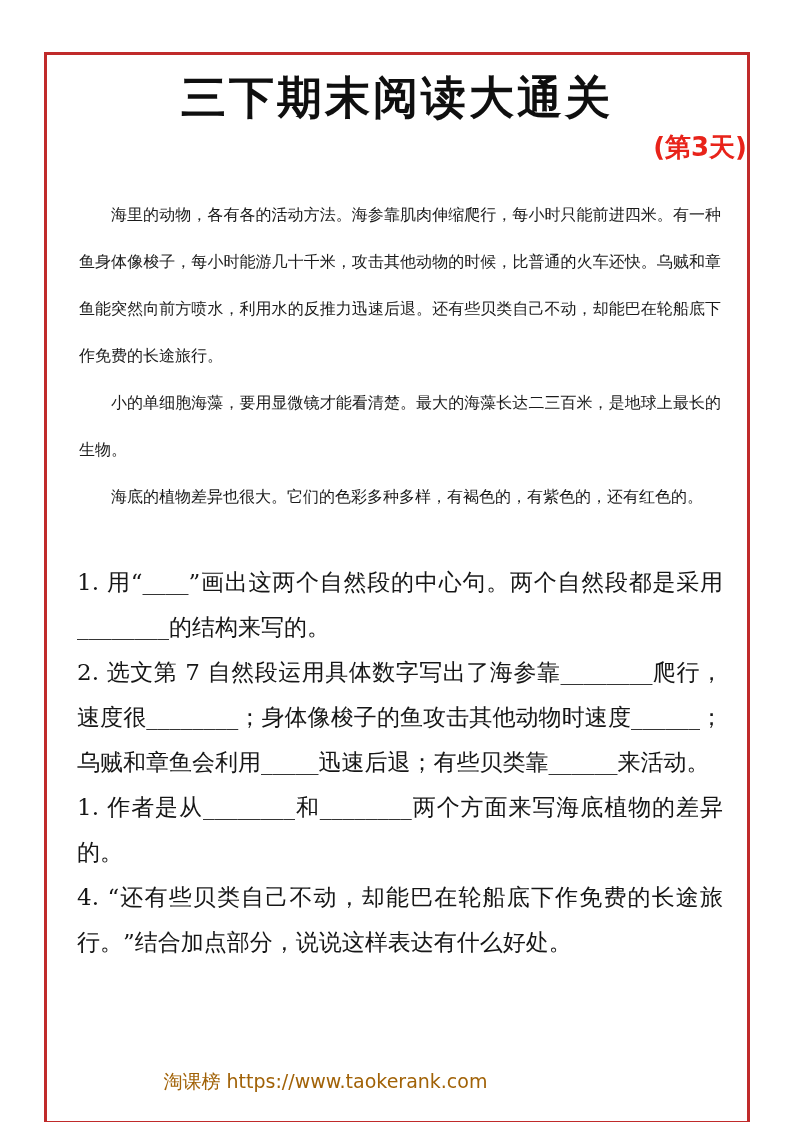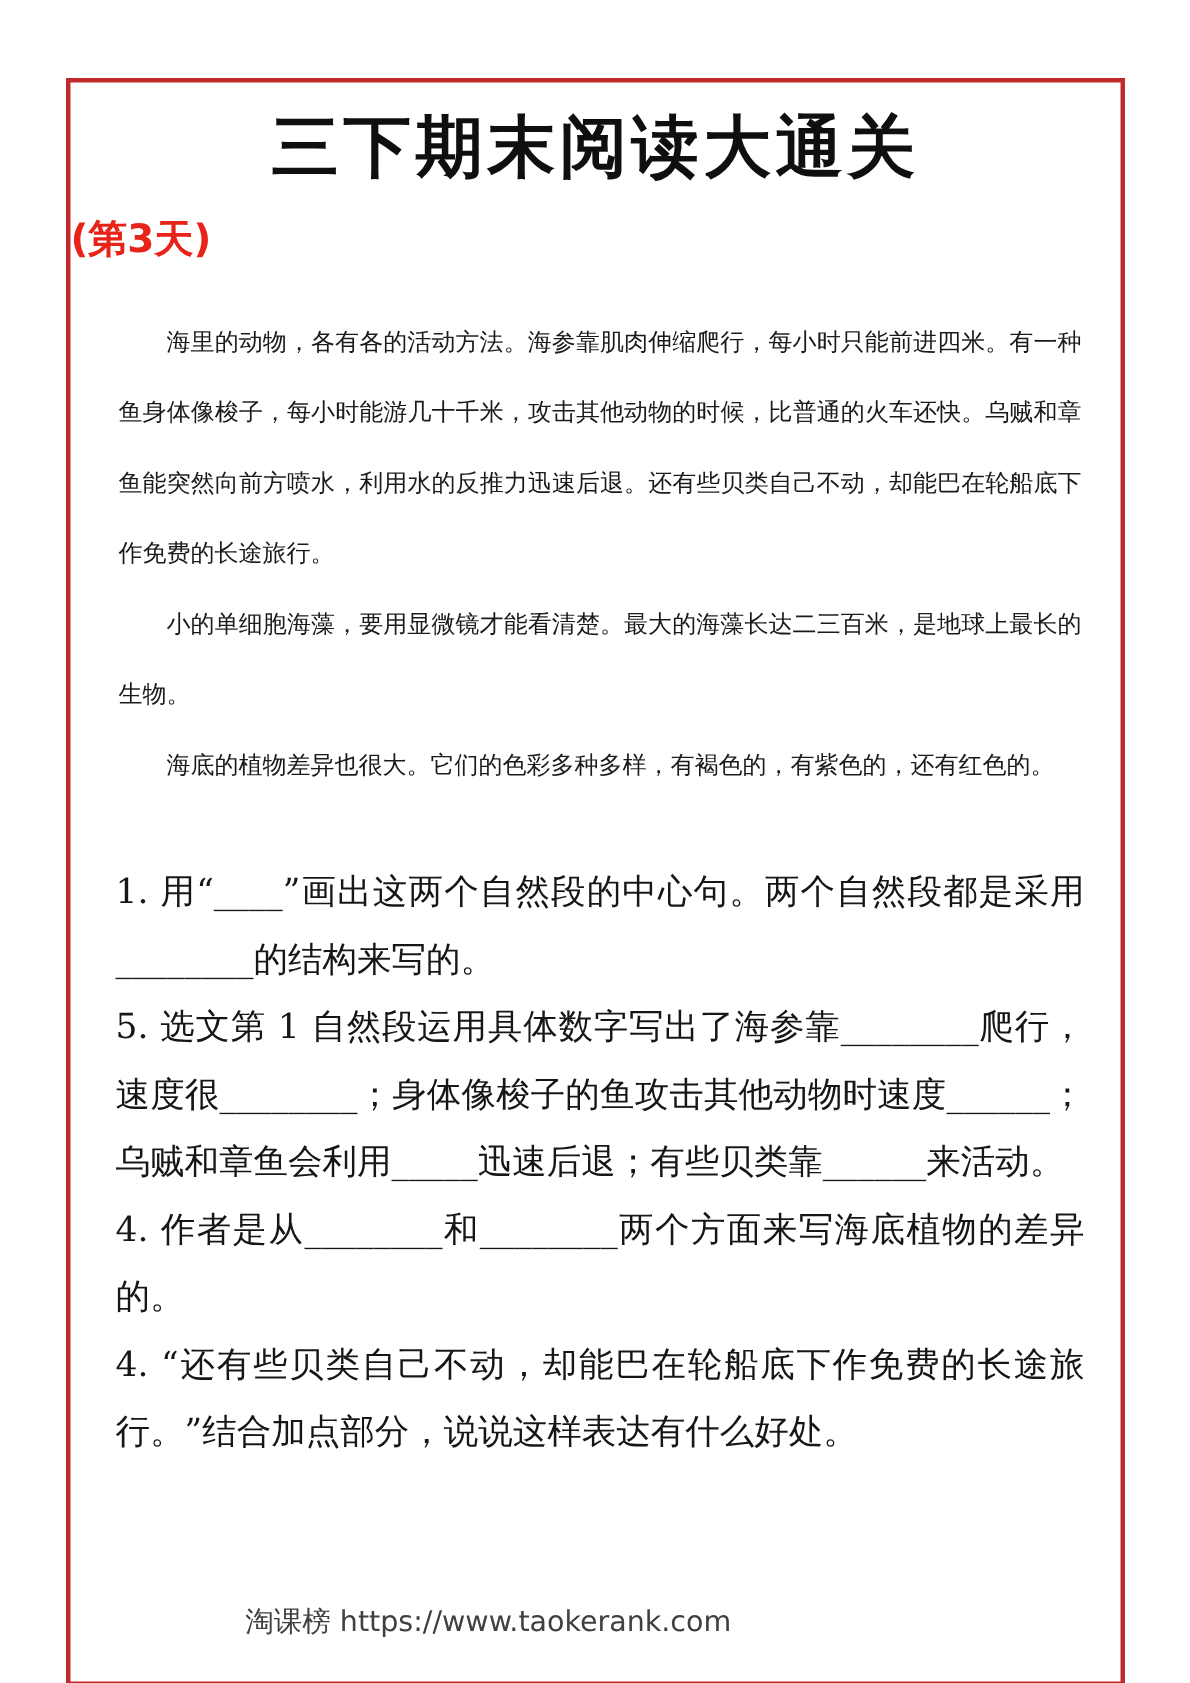--- a/index.html
+++ b/index.html
@@ -21,22 +21,22 @@
     margin: 14px 0 0 0;
     text-align: center;
     font-family: "DejaVu Sans", sans-serif;
     font-weight: bold;
     font-size: 45px;
     letter-spacing: 3px;
     color: #0f0f0f;
     line-height: 58px;
   }
   .subtitle {
-    margin-top: 17px;
-    text-align: left;
+    margin-top: 4px;
+    text-align: right;
     font-family: "DejaVu Sans", sans-serif;
     font-weight: bold;
     font-size: 26px;
     color: #e8231a;
     line-height: 32px;
   }
   .passage {
     margin: 28px 26px 0 32px;
     font-size: 16px;
     line-height: 47px;
@@ -51,43 +51,43 @@
     color: #161616;
   }
   .questions p { margin: 0; text-align: justify; }
   .footer {
     position: absolute;
     left: 0; top: 1068px;
     width: 651px;
     text-align: center;
     font-family: "DejaVu Sans", sans-serif;
     font-size: 19px;
-    color: #404040;
+    color: #a16207;
     line-height: 26px;
   }
 </style>
 </head>
 <body>
 
 <div class="frame">
 
   <h1 class="title">三下期末阅读大通关</h1>
 
   <div class="subtitle">(第3天)</div>
 
   <div class="passage">
     <p>海里的动物，各有各的活动方法。海参靠肌肉伸缩爬行，每小时只能前进四米。有一种鱼身体像梭子，每小时能游几十千米，攻击其他动物的时候，比普通的火车还快。乌贼和章鱼能突然向前方喷水，利用水的反推力迅速后退。还有些贝类自己不动，却能巴在轮船底下作免费的长途旅行。</p>
     <p>小的单细胞海藻，要用显微镜才能看清楚。最大的海藻长达二三百米，是地球上最长的生物。</p>
     <p>海底的植物差异也很大。它们的色彩多种多样，有褐色的，有紫色的，还有红色的。</p>
   </div>
 
   <div class="questions">
     <p>1. 用“____”画出这两个自然段的中心句。两个自然段都是采用________的结构来写的。</p>
-    <p>5. 选文第 1 自然段运用具体数字写出了海参靠________爬行，速度很________；身体像梭子的鱼攻击其他动物时速度______；乌贼和章鱼会利用_____迅速后退；有些贝类靠______来活动。</p>
-    <p>4. 作者是从________和________两个方面来写海底植物的差异的。</p>
+    <p>2. 选文第 7 自然段运用具体数字写出了海参靠________爬行，速度很________；身体像梭子的鱼攻击其他动物时速度______；乌贼和章鱼会利用_____迅速后退；有些贝类靠______来活动。</p>
+    <p>1. 作者是从________和________两个方面来写海底植物的差异的。</p>
     <p>4. “还有些贝类自己不动，却能巴在轮船底下作免费的长途旅行。”结合加点部分，说说这样表达有什么好处。</p>
   </div>
 
 </div>
 
 <div class="footer">
   <span>淘课榜 https://www.taokerank.com</span>
 </div>
 
 </body></html>

